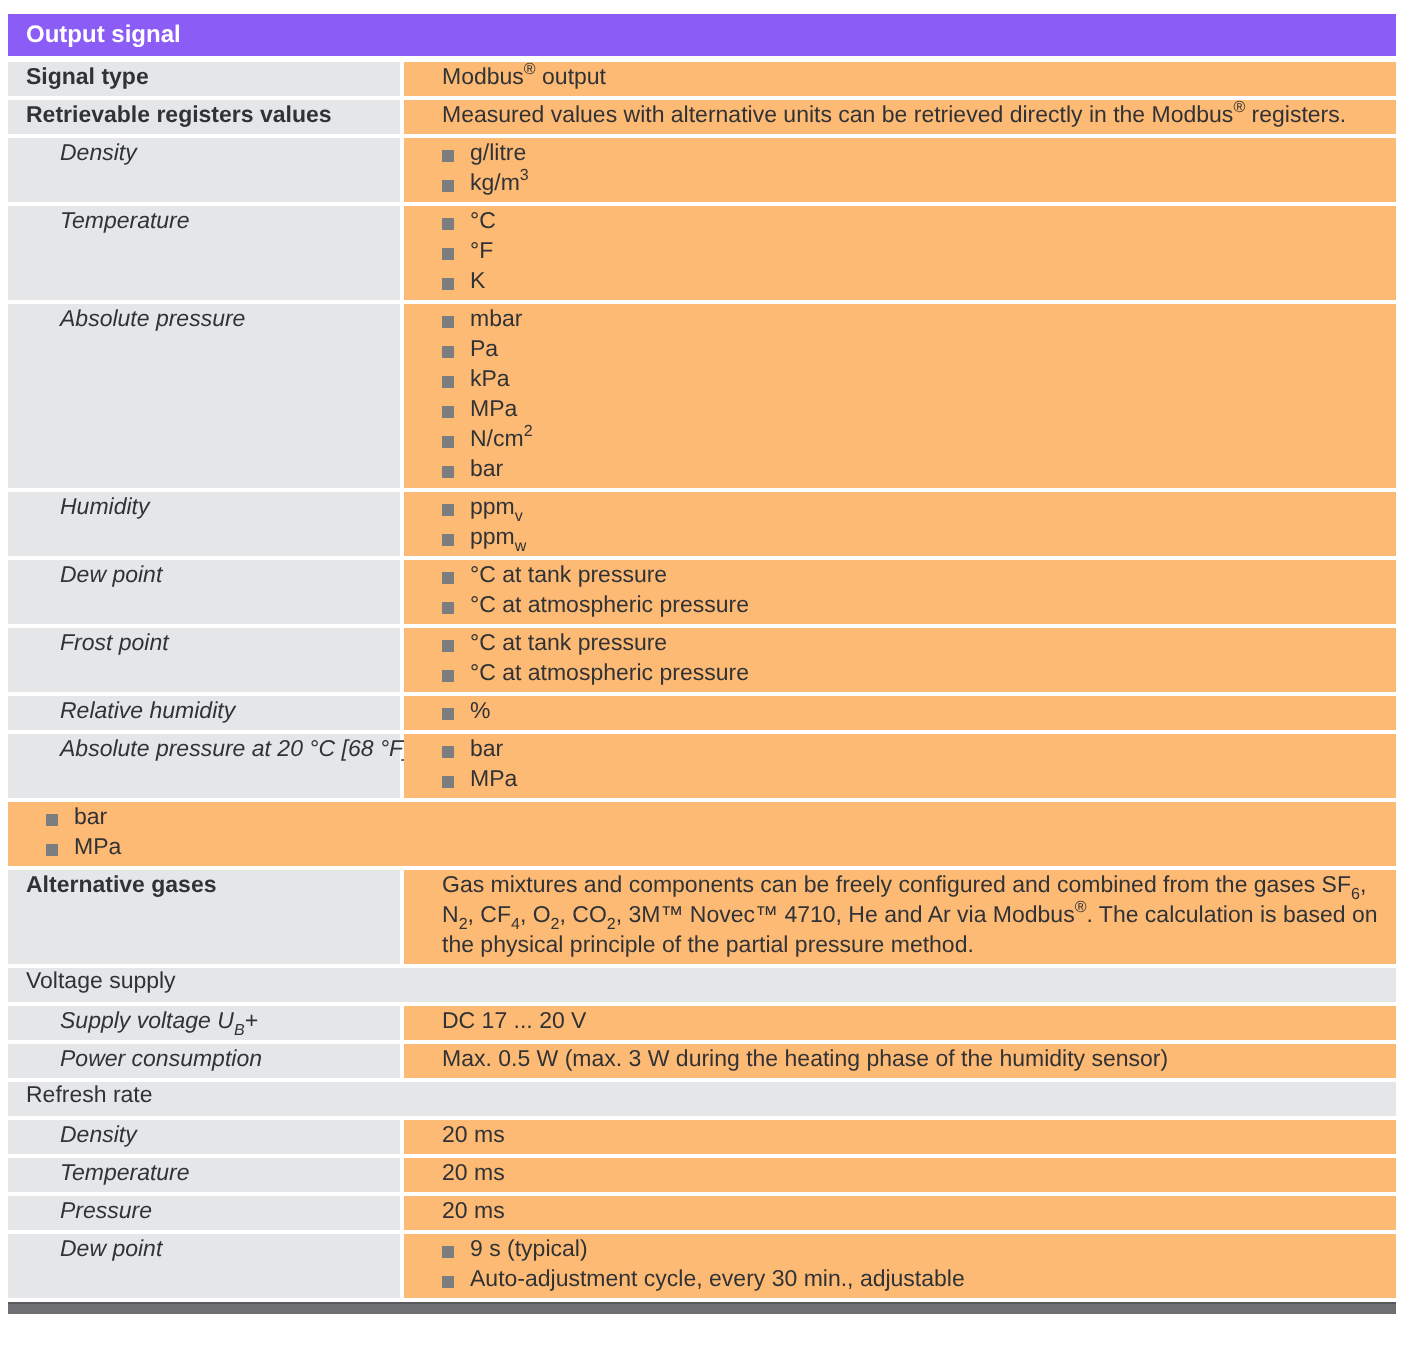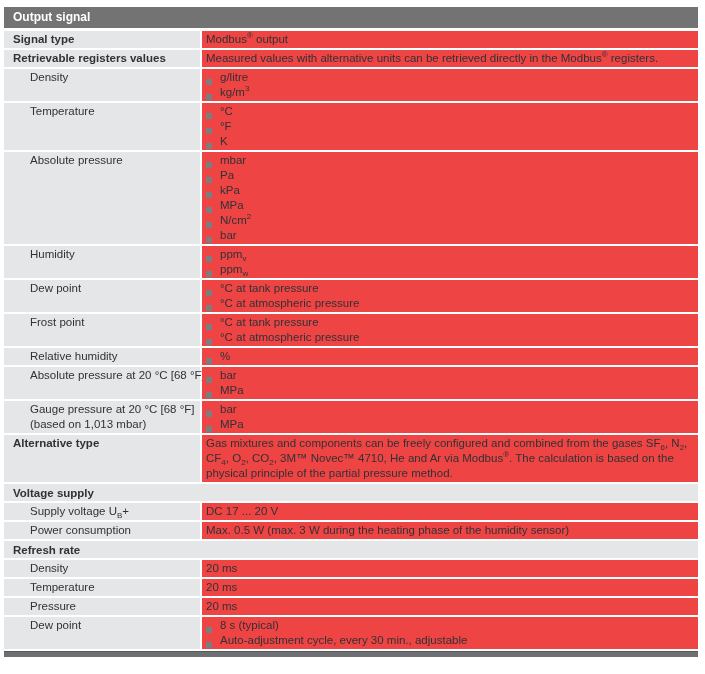--- a/index.html
+++ b/index.html
@@ -18,67 +18,67 @@
   }
   .table-wrap {
     position: absolute;
     left: 4px;
     top: 7px;
     width: 694px;
     font-size: 11.5px;
     line-height: 15px;
   }
   .title-row {
-    background: #737373;
+    background: #8b5cf6;
     color: #ffffff;
     font-weight: bold;
     font-size: 12px;
     height: 21px;
     display: flex;
     align-items: center;
     padding-left: 9px;
     box-sizing: border-box;
     margin-bottom: 3px;
   }
   .section-row {
     background: #e5e6e8;
-    font-weight: bold;
+    font-weight: normal;
     min-height: 17px;
     display: flex;
-    align-items: flex-end;
+    align-items: flex-start;
     padding-left: 9px;
     box-sizing: border-box;
     margin-bottom: 2px;
   }
   .data-row {
     display: flex;
     gap: 2px;
     margin-bottom: 2px;
     min-height: 17px;
     align-items: stretch;
   }
   .cell-left {
     width: 196px;
     flex: none;
     background: #e5e6e8;
     padding: 1px 2px 1px 9px;
     box-sizing: border-box;
   }
-  .cell-left.indent { padding-left: 26px; }
+  .cell-left.indent { padding-left: 26px; font-style: italic; }
   .cell-left.bold { font-weight: bold; }
   .cell-left .lbl { white-space: nowrap; }
   .cell-right {
     flex: 1;
-    background: #ef4444;
-    padding: 1px 8px 1px 4px;
+    background: #fdba74;
+    padding: 1px 8px 1px 19px;
     box-sizing: border-box;
   }
   .bullet-line {
     display: flex;
-    align-items: flex-end;
+    align-items: center;
     min-height: 15px;
   }
   .sq {
     width: 6px;
     height: 6px;
     background: #7c7d81;
     flex: none;
     margin-right: 8px;
   }
   .footer-bar {
@@ -222,34 +222,33 @@
             <span class="sq"></span>
             <span>bar</span>
           </div>
           <div class="bullet-line">
             <span class="sq"></span>
             <span>MPa</span>
           </div>
         </div>
       </div>
       <div class="data-row">
-        <div class="cell-left indent"><span class="lbl">Gauge pressure at 20 °C [68 °F]<br>(based on 1,013 mbar)</span></div>
         <div class="cell-right">
           <div class="bullet-line">
             <span class="sq"></span>
             <span>bar</span>
           </div>
           <div class="bullet-line">
             <span class="sq"></span>
             <span>MPa</span>
           </div>
         </div>
       </div>
       <div class="data-row">
-        <div class="cell-left bold"><span class="lbl">Alternative type</span></div>
+        <div class="cell-left bold"><span class="lbl">Alternative gases</span></div>
         <div class="cell-right"><span>Gas mixtures and components can be freely configured and combined from the gases SF<sub>6</sub>, N<sub>2</sub>, CF<sub>4</sub>, O<sub>2</sub>, CO<sub>2</sub>, 3M™ Novec™ 4710, He and Ar via Modbus<sup>®</sup>. The calculation is based on the physical principle of the partial pressure method.</span></div>
       </div>
       <div class="section-row">
         <span>Voltage supply</span>
       </div>
       <div class="data-row">
         <div class="cell-left indent"><span class="lbl">Supply voltage U<sub>B</sub>+</span></div>
         <div class="cell-right"><span>DC 17 ... 20 V</span></div>
       </div>
       <div class="data-row">
@@ -269,21 +268,21 @@
       </div>
       <div class="data-row">
         <div class="cell-left indent"><span class="lbl">Pressure</span></div>
         <div class="cell-right"><span>20 ms</span></div>
       </div>
       <div class="data-row">
         <div class="cell-left indent"><span class="lbl">Dew point</span></div>
         <div class="cell-right">
           <div class="bullet-line">
             <span class="sq"></span>
-            <span>8 s (typical)</span>
+            <span>9 s (typical)</span>
           </div>
           <div class="bullet-line">
             <span class="sq"></span>
             <span>Auto-adjustment cycle, every 30 min., adjustable</span>
           </div>
         </div>
       </div>
       <div class="footer-bar"></div>
     </div>
 </div>

